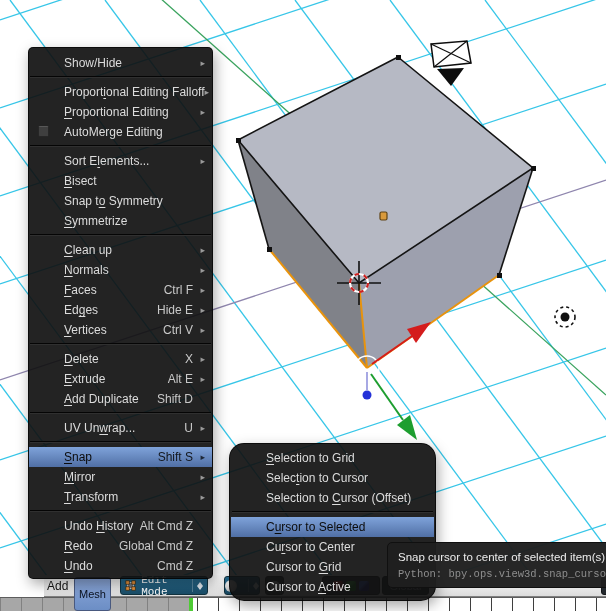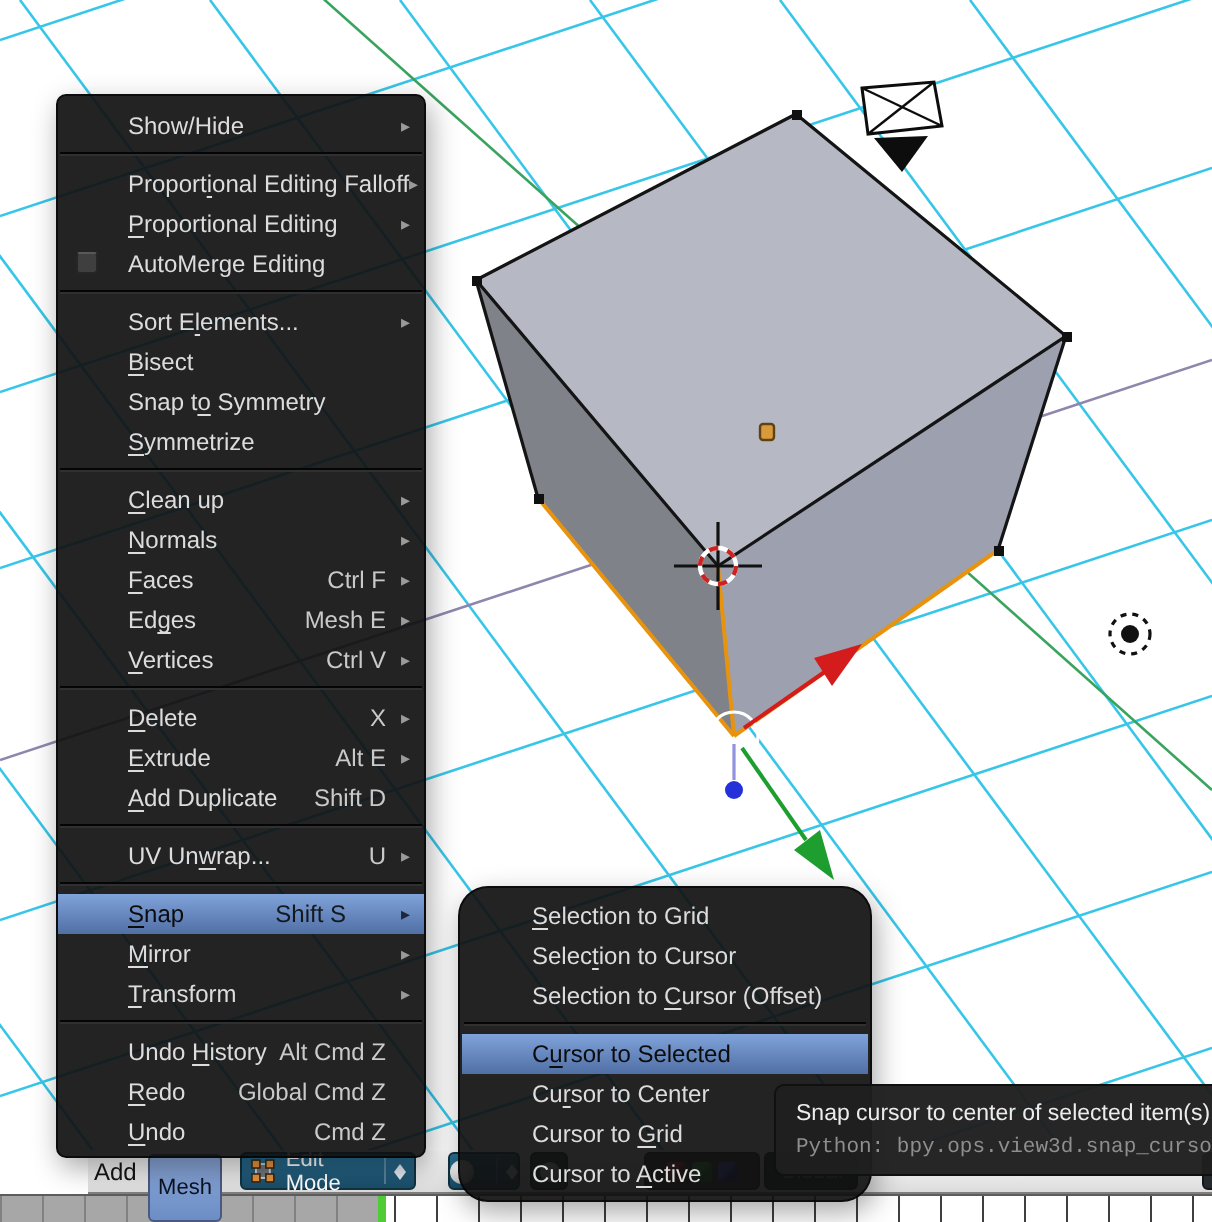--- a/index.html
+++ b/index.html
@@ -9,21 +9,21 @@
 
   
   #header{position:absolute;left:0;top:575px;width:606px;height:21px;z-index:8;
           background:linear-gradient(#fdfdfd,#dcdcdc);border-bottom:1px solid #7f7f7f;margin-left:44px;}
   #add-label{position:absolute;left:3px;top:4px;font-size:12px;color:#151515;}
   .hbtn{position:absolute;display:flex;align-items:center;justify-content:center;
         border-radius:3px;font-size:11px;box-sizing:border-box;}
   #mesh-btn{left:30px;top:2px;width:37px;height:34px;color:#0b1220;
             background:linear-gradient(#8ca8da,#6c8ec5);border:1px solid #49597f;}
   #mode-btn{left:76px;top:1px;width:88px;height:19px;color:#fff;justify-content:flex-start;
-            background:linear-gradient(#2a7095,#1a4d68);border:1px solid #12323f;padding:0 4px;}
+            background:linear-gradient(#2a7095,#1a4d68);border:1px solid #12323f;padding:0 4px;font-family:Liberation Mono, monospace;}
   #mode-btn .lblm{margin-left:5px;}
   #shade-btn{left:180px;top:1px;width:36px;height:19px;
             background:linear-gradient(#2a7095,#1a4d68);border:1px solid #12323f;}
   .ball{width:12px;height:12px;border-radius:50%;
         background:radial-gradient(circle at 35% 30%,#ffffff,#d8d8d8 55%,#909090);}
   .updn{display:flex;flex-direction:column;gap:2px;margin-left:auto;padding-left:4px;
         border-left:1px solid rgba(255,255,255,.25);height:13px;justify-content:center;}
   .updn .u{width:0;height:0;border:3px solid transparent;border-bottom:4px solid #e3eaf1;margin-bottom:-1px;}
   .updn .d{width:0;height:0;border:3px solid transparent;border-top:4px solid #e3eaf1;margin-top:-1px;}
   #pivot-btn{left:221px;top:1px;width:19px;height:19px;background:#2e3338;border:1px solid #1b1e22;}
@@ -49,21 +49,21 @@
   
   .menu{position:absolute;background:rgba(16,16,16,0.92);border:1px solid rgba(0,0,0,.65);
         border-radius:5px;box-shadow:2px 5px 14px rgba(0,0,0,.35);box-sizing:border-box;}
   #main-menu{left:28px;top:47px;width:185px;padding:5px 0 2px;z-index:20;}
   #snap-submenu{left:229px;top:443px;width:207px;padding:4px 1px 3px;z-index:30;border-radius:15px;}
   .menu-row{position:relative;height:20px;display:flex;align-items:center;
             padding:0 7px 0 35px;font-size:12px;color:#dcdcdc;cursor:default;}
   .menu-row .lbl{flex:1;white-space:nowrap;}
   .menu-row .sc{color:#c9c9c9;margin-right:3px;white-space:nowrap;}
   .menu-row .arr{width:9px;text-align:right;color:#9a9a9a;font-size:9px;line-height:1;}
-  .menu-row.active{background:linear-gradient(#7fa3da,#506fa5);color:#0c0c0c;gap:20px;}
+  .menu-row.active{background:linear-gradient(#7fa3da,#506fa5);color:#0c0c0c;}
   .menu-row.active .sc{color:#14181f;}
   .menu-row.active .arr{color:#1d2736;}
   .mn{text-decoration:underline;text-underline-offset:2px;}
   .sep{height:0;border-top:1px solid #050505;border-bottom:1px solid #303030;margin:3px 1px 4px;}
   .chk{position:absolute;left:9px;top:4px;width:11px;height:11px;background:#3f3f3f;
        border:1px solid #262626;border-top-color:#585858;border-radius:2px;box-sizing:border-box;}
 
   
   #tooltip{position:absolute;left:387px;top:542px;width:240px;z-index:40;box-sizing:border-box;
            background:rgba(31,31,31,0.97);border:1px solid #101010;border-radius:5px;
@@ -255,21 +255,21 @@
         <span class="lbl"><span class="mn">N</span>ormals</span>
         <span class="arr">▸</span>
       </div>
       <div class="menu-row">
         <span class="lbl"><span class="mn">F</span>aces</span>
         <span class="sc">Ctrl F</span>
         <span class="arr">▸</span>
       </div>
       <div class="menu-row">
         <span class="lbl">Ed<span class="mn">g</span>es</span>
-        <span class="sc">Mesh E</span>
+        <span class="sc">Hide E</span>
         <span class="arr">▸</span>
       </div>
       <div class="menu-row">
         <span class="lbl"><span class="mn">V</span>ertices</span>
         <span class="sc">Ctrl V</span>
         <span class="arr">▸</span>
       </div>
       <div class="sep"></div>
       <div class="menu-row">
         <span class="lbl"><span class="mn">D</span>elete</span>

